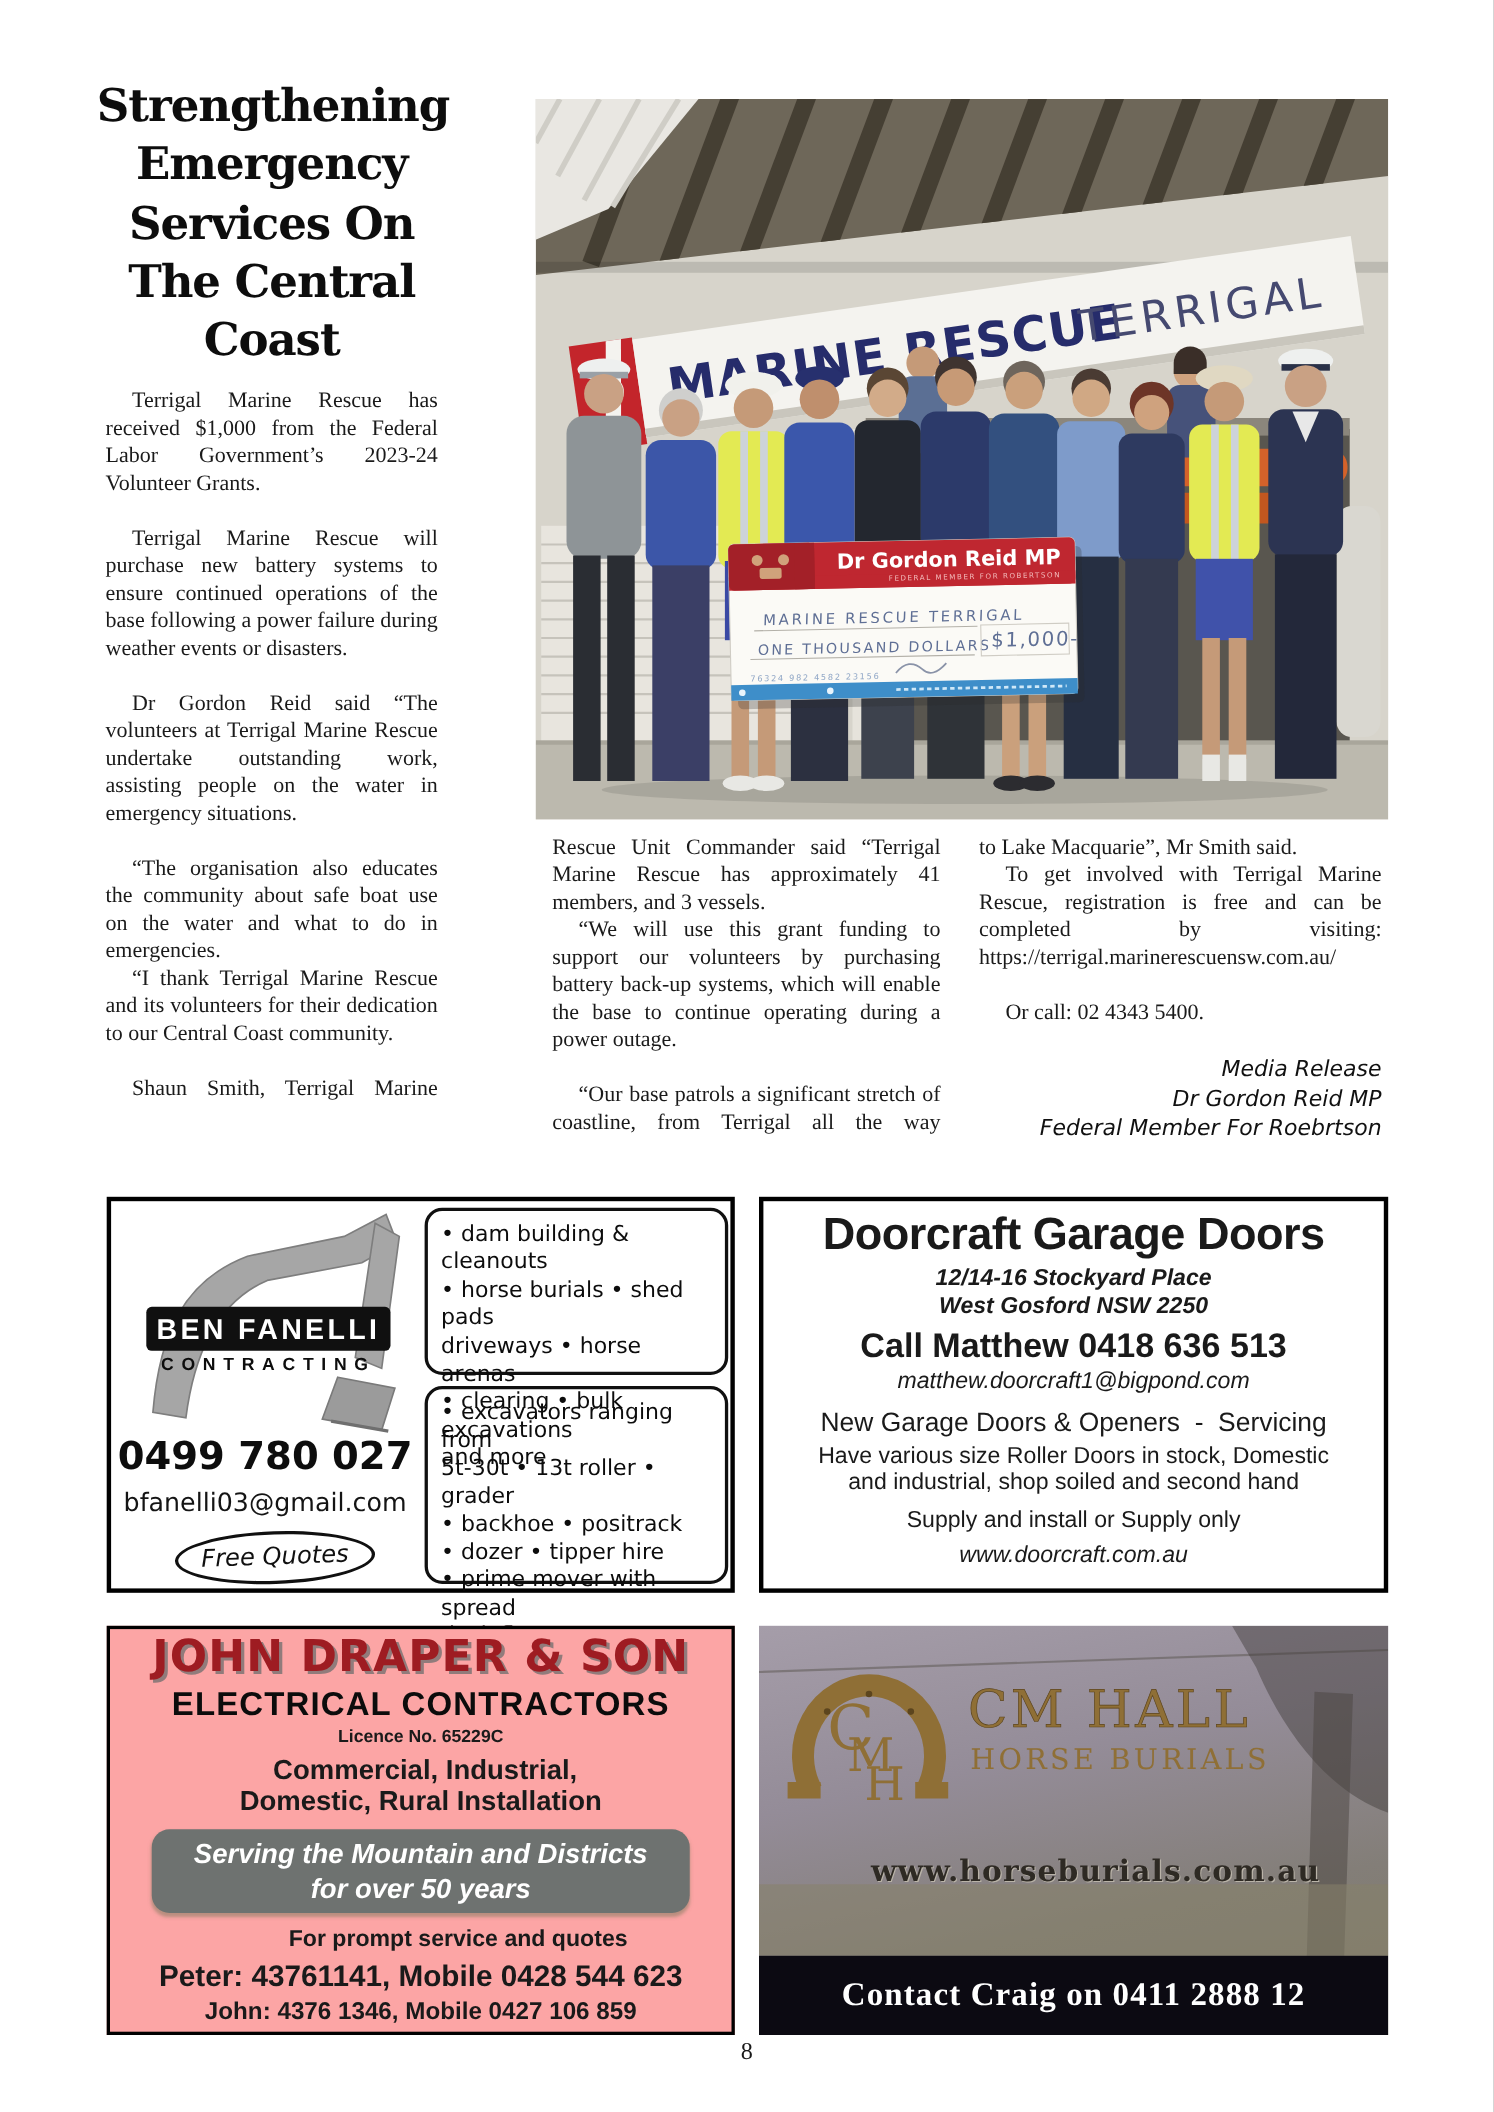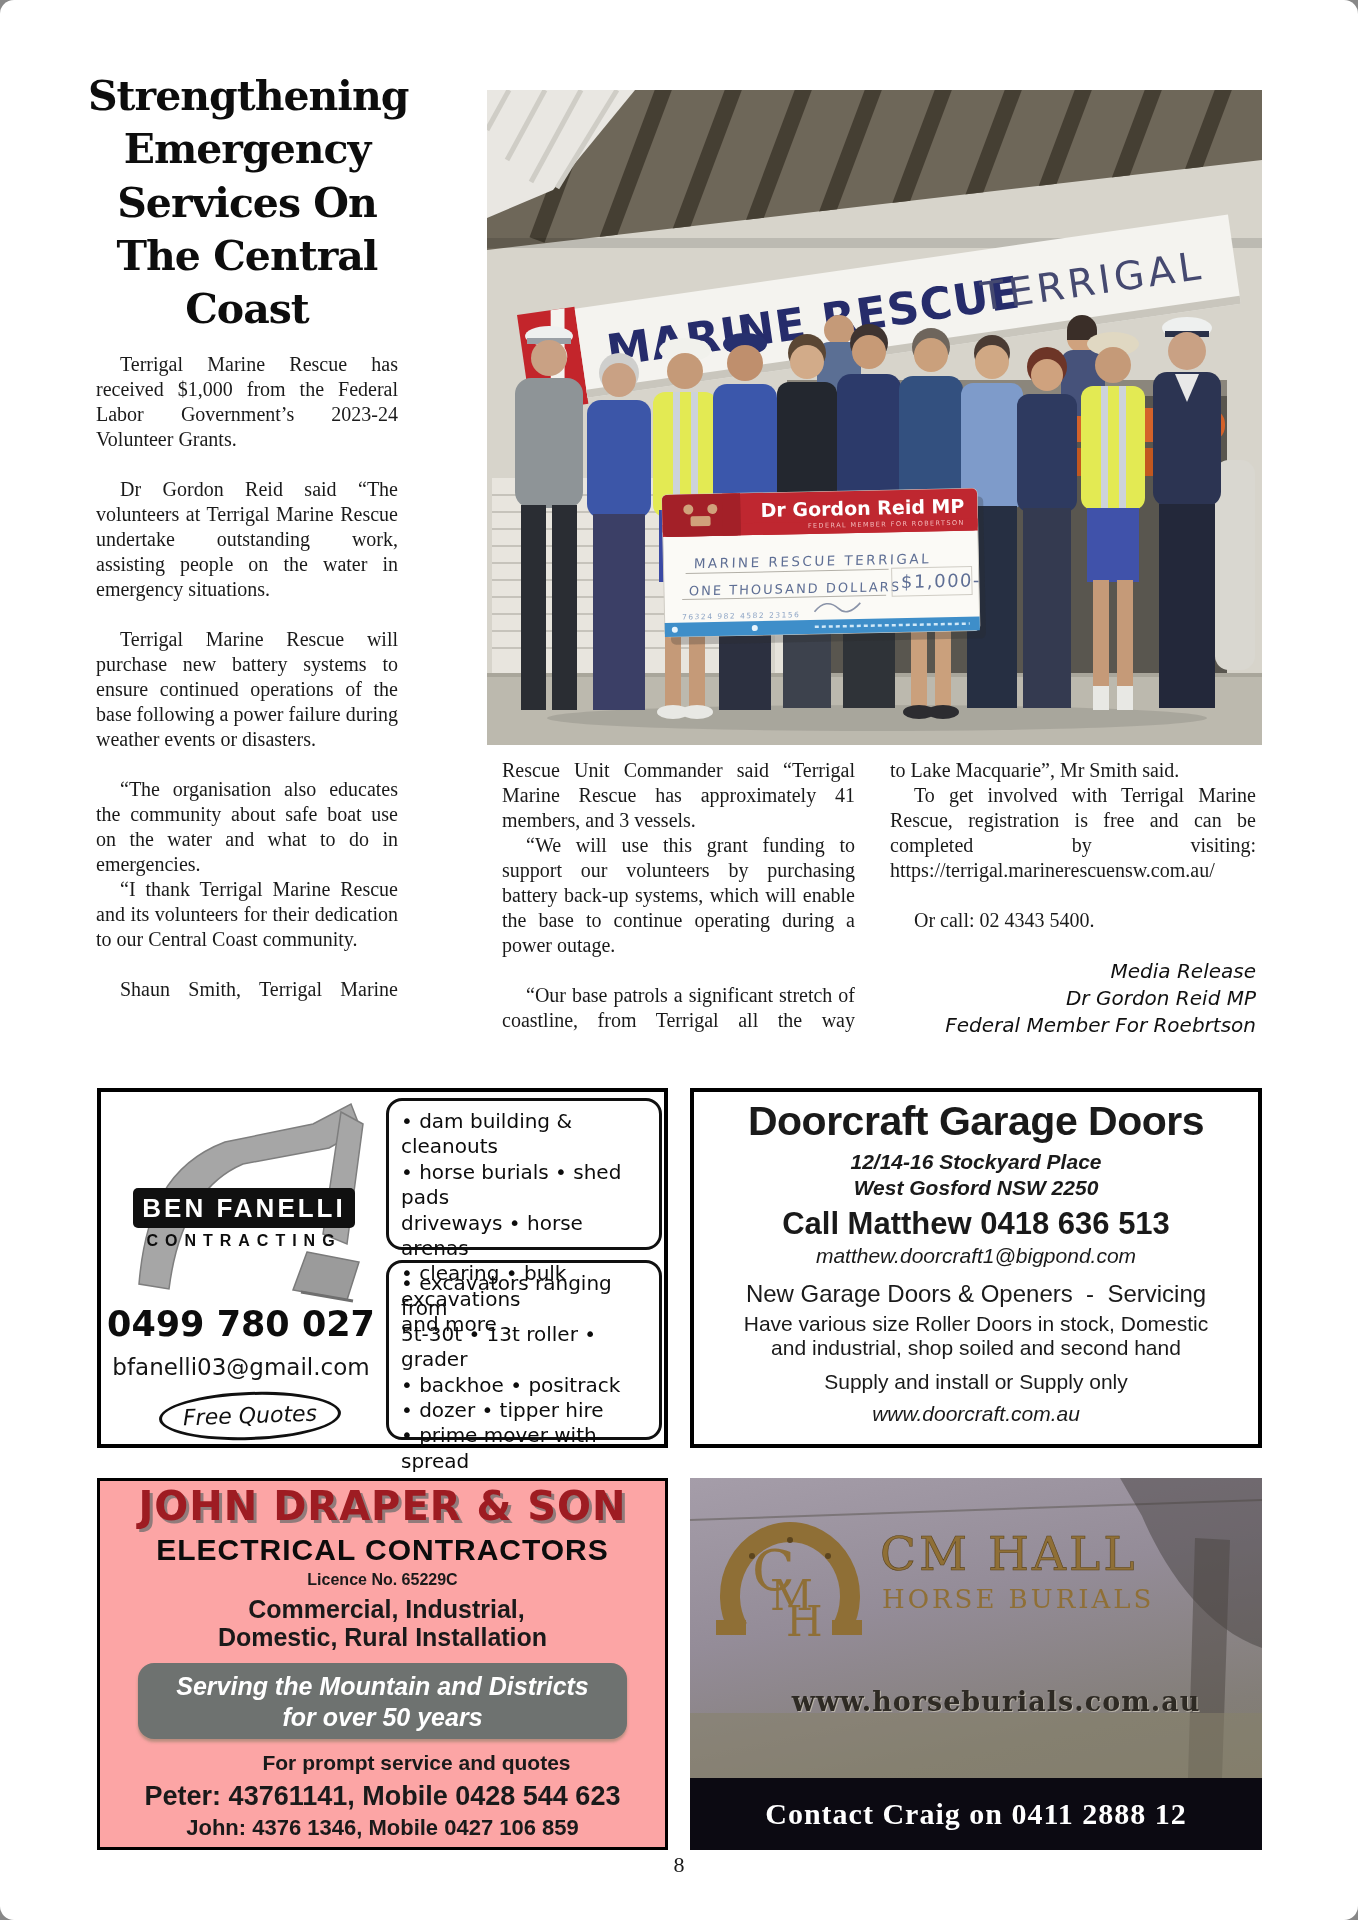--- a/index.html
+++ b/index.html
@@ -1,17 +1,17 @@
 <!DOCTYPE html>
 <html><head>
 <meta charset="utf-8">
 <style>
   html,body{margin:0;padding:0;background:#888;}
   .page{position:relative;width:1358px;height:1920px;background:#ffffff;overflow:hidden;
-        font-family:"Liberation Serif",serif;color:#1a1a1a;border-radius:14px;}
+        font-family:"Liberation Serif",serif;color:#1a1a1a;}
   
   .title{position:absolute;left:88px;top:70px;width:318px;text-align:center;
          font-family:"DejaVu Serif",serif;font-weight:bold;font-size:41px;line-height:1.3;
          letter-spacing:-1px;color:#0d0d0d;white-space:pre-line;}
   .col{position:absolute;font-size:20px;line-height:25px;}
   .col1{left:96px;top:352px;width:302px;}
   .col2{left:502px;top:758px;width:353px;}
   .col3{left:890px;top:758px;width:366px;}
   .col p{margin:0 0 25px 0;text-align:justify;text-indent:24px;}
   .col p.ni{text-indent:0;}
@@ -93,22 +93,22 @@
 <div class="page">
 
   <div class="title">Strengthening
 Emergency
 Services On
 The Central
 Coast</div>
 
   <div class="col col1">
     <p>Terrigal Marine Rescue has received $1,000 from the Federal Labor Government’s 2023-24 Volunteer Grants.</p>
+    <p>Terrigal Marine Rescue will purchase new battery systems to ensure continued operations of the base following a power failure during weather events or disasters.</p>
     <p>Dr Gordon Reid said “The volunteers at Terrigal Marine Rescue undertake outstanding work, assisting people on the water in emergency situations.</p>
-    <p>Terrigal Marine Rescue will purchase new battery systems to ensure continued operations of the base following a power failure during weather events or disasters.</p>
     <p class="tight">“The organisation also educates the community about safe boat use on the water and what to do in emergencies.</p>
     <p>“I thank Terrigal Marine Rescue and its volunteers for their dedication to our Central Coast community.</p>
     <p class="lj">Shaun Smith, Terrigal Marine</p>
   </div>
 
   <div class="photo">
     <svg width="775" height="655" viewBox="0 0 775 655" xmlns="http://www.w3.org/2000/svg">
       <defs>
         <clipPath id="deck">
             <polygon points="0,0 775,0 775,70 0,160"></polygon>

